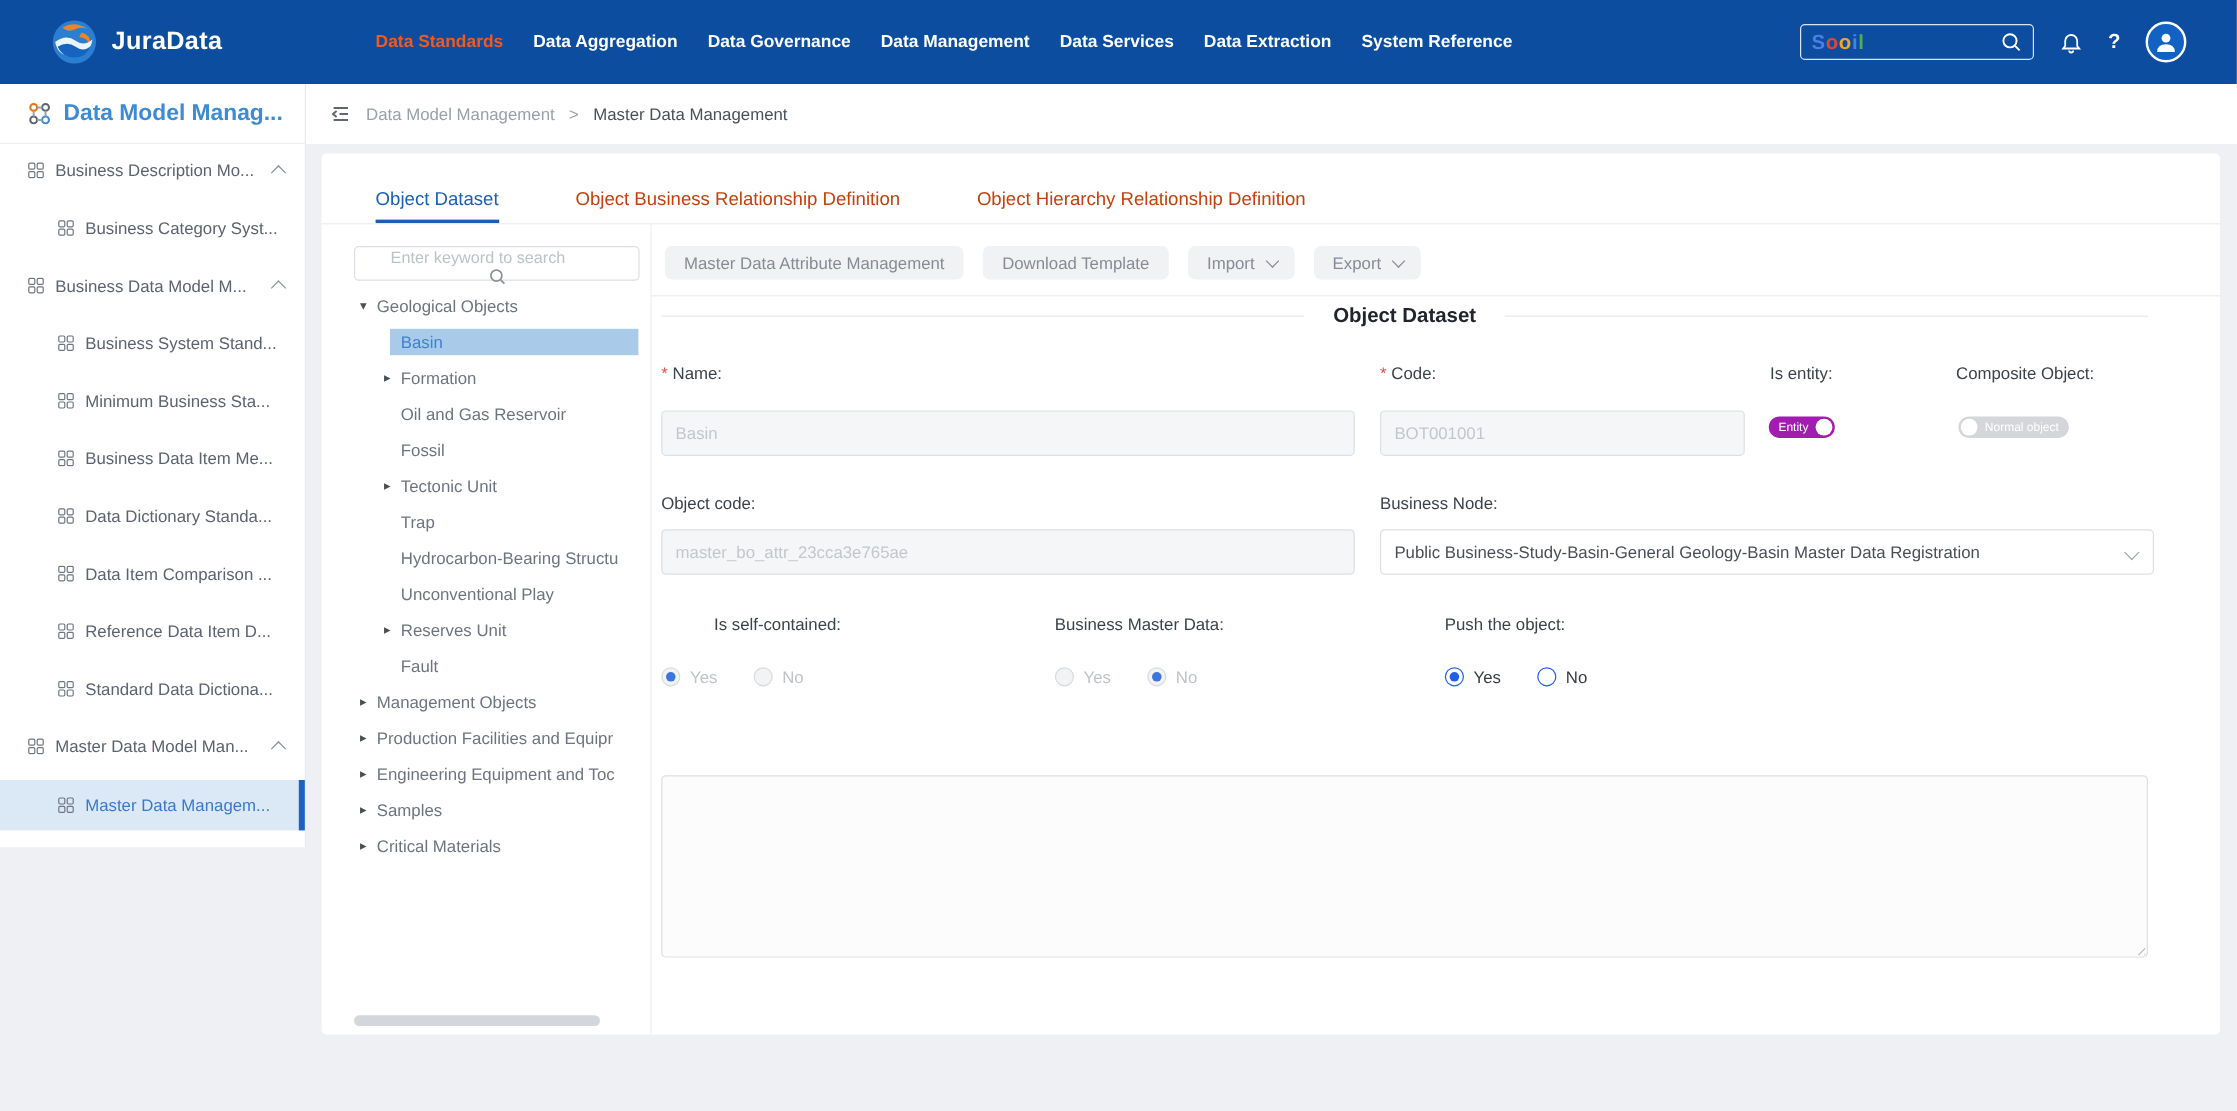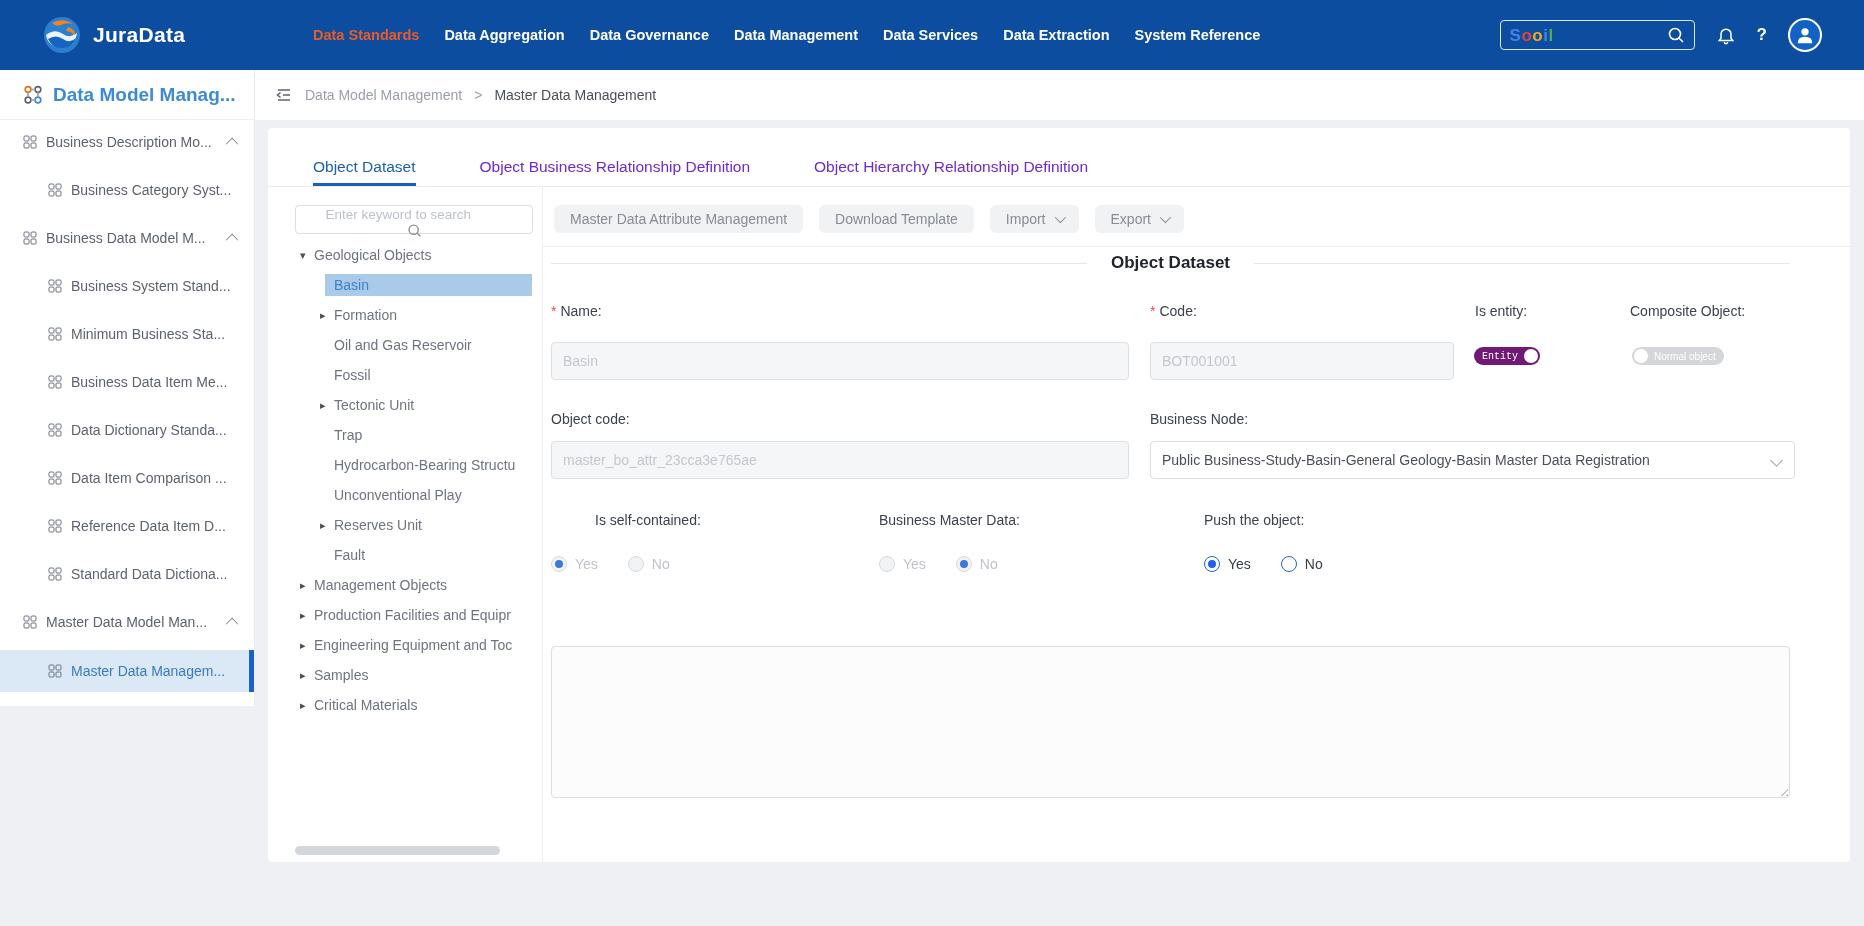--- a/index.html
+++ b/index.html
@@ -33,21 +33,21 @@
   .mi.sel{background:#dbe9f7;border-right:5px solid #1b63c1;color:#3a78c9;height:42px;}
   
   .bread{position:absolute;left:255px;top:70px;width:1609px;height:50px;background:#fff;display:flex;align-items:center;padding-left:20px;box-sizing:border-box;gap:12px;}
   .bc1{color:#9aa0a8;font-size:14px;cursor:pointer;}
   .bsep{color:#9aa0a8;font-size:14px;}
   .bc2{color:#4b5058;font-size:14px;cursor:pointer;}
   .fold{display:flex;cursor:pointer;}
   
   .card{position:absolute;left:268px;top:128px;width:1582px;height:734px;background:#fff;border-radius:4px;}
   .tabs{position:absolute;left:45px;top:30px;display:flex;gap:64px;}
-  .tab{font-size:15.5px;color:#6d28d9;padding-bottom:7px;cursor:pointer;white-space:nowrap;}
+  .tab{font-size:15.5px;color:#c2410c;padding-bottom:7px;cursor:pointer;white-space:nowrap;}
   .tab.active{color:#1b5fb5;border-bottom:3px solid #1b5fb5;}
   .tabline{position:absolute;left:0;right:0;top:58px;border-bottom:1px solid #ebedf0;}
   
   .tpanel{position:absolute;left:0;top:58px;width:275px;bottom:0;border-right:1px solid #eceef1;box-sizing:border-box;overflow:hidden;}
   .tsearch{position:absolute;left:27px;top:19px;width:238px;height:29px;border:1px solid #dcdfe3;border-radius:4px;
     display:flex;align-items:center;padding:0 9px;box-sizing:border-box;background:#fff;flex-direction:column;}
   .tsearch input{border:none;outline:none;flex:1;min-width:0;font-size:13.5px;color:#5c6270;font-family:inherit;background:transparent;}
   .tsearch input::placeholder{color:#bdc2c9;}
   .tlist{position:absolute;left:0;top:58px;right:0;}
   .trow{height:22px;margin-bottom:8px;display:flex;align-items:center;font-size:14px;color:#6e747f;cursor:pointer;white-space:nowrap;}
@@ -71,21 +71,21 @@
   .flabel{position:absolute;font-size:14px;color:#3c424b;white-space:nowrap;}
   .req{color:#e34d4d;margin-right:4px;}
   .finput{position:absolute;height:38px;box-sizing:border-box;border:1px solid #dcdfe3;border-radius:4px;
     background:#f5f6f8;color:#c3c7cd;font-size:14px;padding:0 11px;font-family:inherit;outline:none;}
   .selbox{position:absolute;height:38px;box-sizing:border-box;border:1px solid #dcdfe3;border-radius:4px;background:#fff;
     color:#4a4f57;font-size:14px;padding:0 30px 0 11px;display:flex;align-items:center;cursor:pointer;}
   .selbox .schev{position:absolute;right:13px;top:14px;width:8px;height:8px;border-right:1.5px solid #9aa0a8;border-bottom:1.5px solid #9aa0a8;transform:rotate(45deg);}
   .selbox .seltext{white-space:nowrap;overflow:hidden;text-overflow:ellipsis;}
   .switch{position:absolute;height:18px;border-radius:9px;display:inline-flex;align-items:center;font-size:10px;color:#fff;cursor:default;}
   .switch .knob{position:absolute;top:2px;width:14px;height:14px;border-radius:50%;background:#fff;}
-  .switch.on{background:#701a75;padding:0 22px 0 8px;font-family:Liberation Mono, monospace;}
+  .switch.on{background:#a21caf;padding:0 22px 0 8px;}
   .switch.on .knob{right:2px;}
   .switch.off{background:#d4d6da;padding:0 8px 0 22px;}
   .switch.off .knob{left:2px;}
   .rgroup{position:absolute;display:flex;gap:30px;justify-content:flex-end;}
   .ropt{display:flex;align-items:center;gap:8px;cursor:pointer;}
   .radio{width:16px;height:16px;border-radius:50%;box-sizing:border-box;position:relative;flex:none;}
   .radio.dis{border:1px solid #d8dade;background:#f2f3f5;}
   .radio.en{border:1px solid #2160e6;background:#fff;}
   .radio.checked::after{content:"";position:absolute;left:3px;top:3px;right:3px;bottom:3px;border-radius:50%;}
   .radio.dis.checked::after{background:#3b77dc;}

